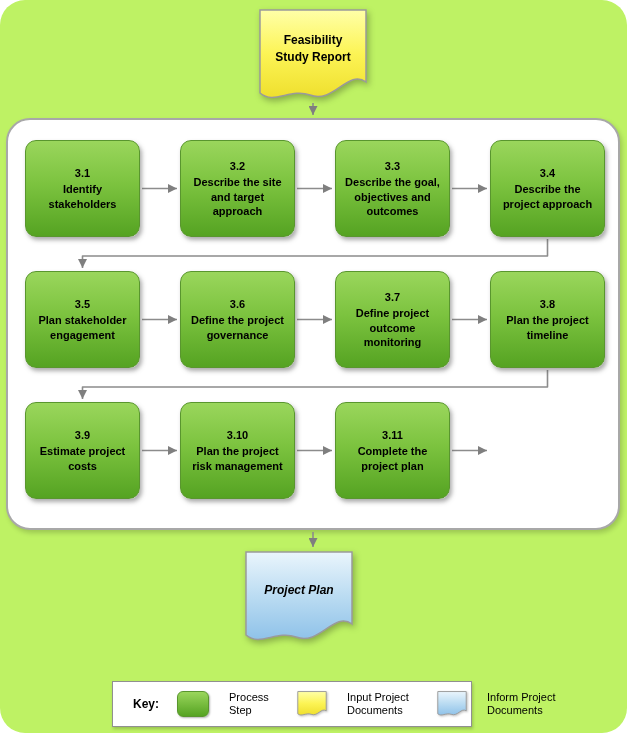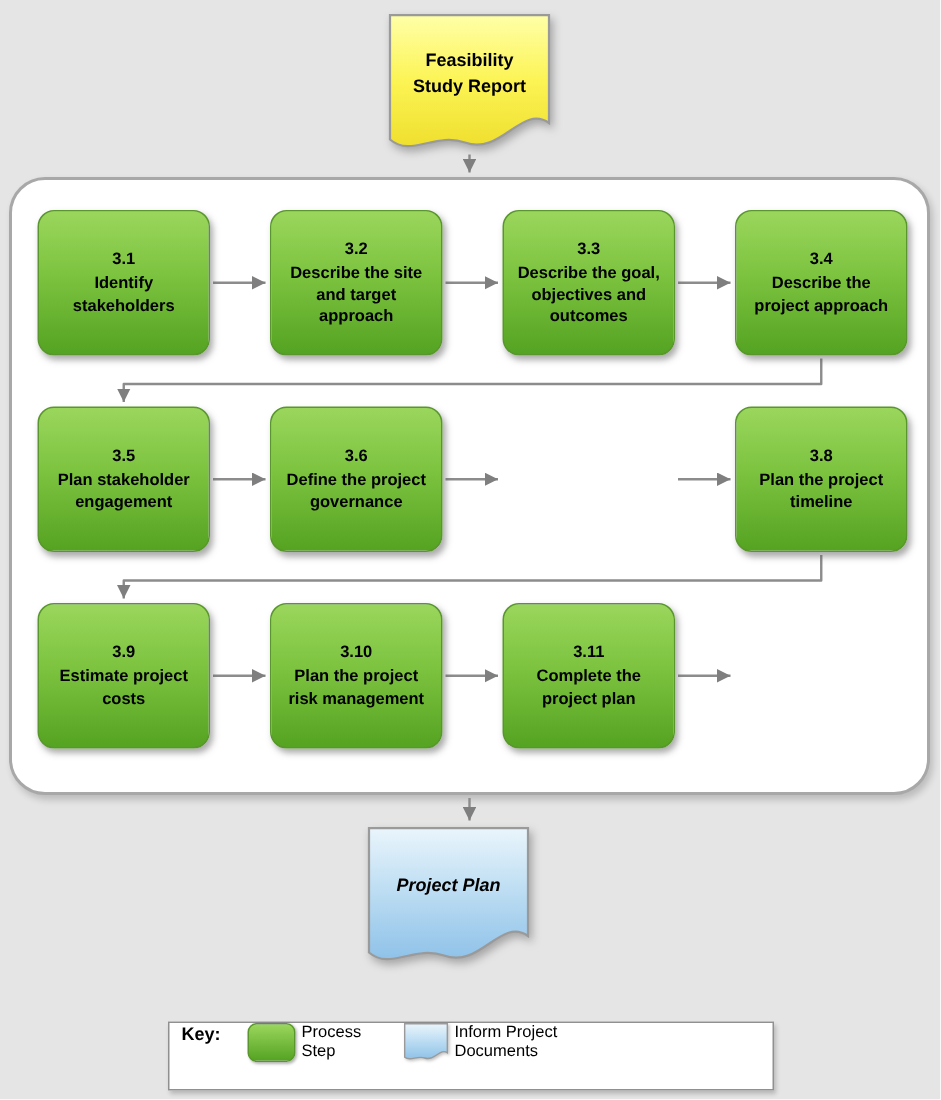--- a/index.html
+++ b/index.html
@@ -1,17 +1,17 @@
 <!DOCTYPE html>
 <html><head>
 <meta charset="utf-8">
 <style>
   html,body{margin:0;padding:0;background:#fff;}
   body{font-family:"Liberation Sans","DejaVu Sans",sans-serif;color:#000;}
-  .canvas{position:relative;width:627px;height:733px;background:#e5e5e5;overflow:hidden;}
+  .canvas{position:relative;width:627px;height:733px;background:#bef264;overflow:hidden;border-radius:25px;}
 
   .overlay{position:absolute;left:0;top:0;width:627px;height:733px;z-index:2;pointer-events:none;}
 
   .container{position:absolute;left:6px;top:118px;width:614px;height:412px;
     border:2px solid #a8a8a8;border-radius:24px;background:#fff;box-sizing:border-box;
     box-shadow:2px 3px 5px rgba(0,0,0,0.18);z-index:1;}
 
   .step{position:absolute;width:115px;height:97px;z-index:3;box-sizing:border-box;
     border:1px solid #59962e;border-radius:11px;
     background:linear-gradient(to bottom,#9ad65c 0%,#7cc33f 45%,#55a322 100%);
@@ -24,26 +24,26 @@
 
   .doc{position:absolute;width:110px;height:97px;z-index:3;
     filter:drop-shadow(2px 3px 3px rgba(0,0,0,0.28));}
   .doc svg{position:absolute;left:0;top:0;width:100%;height:100%;}
   .doc-label{position:absolute;left:0;right:0;top:0;bottom:16px;
     display:flex;align-items:center;justify-content:center;text-align:center;
     font-weight:bold;font-size:12px;line-height:1.35;padding:0 12px;}
   .doc-input{left:258px;top:8px;}
   .doc-output{left:244px;top:550px;font-style:italic;}
 
-  .key{position:absolute;left:112px;top:681px;width:404px;height:46px;z-index:3;
+  .key{position:absolute;left:112px;top:681px;width:360px;height:46px;z-index:3;
     border:1px solid #909090;background:#fff;box-sizing:border-box;
     box-shadow:1px 2px 3px rgba(0,0,0,0.2);
-    display:flex;align-items:flex-start;padding:0 8px;gap:18px;}
+    display:flex;align-items:center;padding:0 20px;gap:18px;}
   .key-title{font-weight:bold;font-size:12px;}
-  .key-item{display:flex;align-items:center;gap:4px;}
+  .key-item{display:flex;align-items:center;gap:20px;}
   .key-swatch{width:30px;height:24px;flex:0 0 auto;border:1px solid #59962e;border-radius:6px;
     background:linear-gradient(to bottom,#9ad65c,#55a322);box-shadow:1px 1px 2px rgba(0,0,0,0.3);}
   .key-doc{width:30px;height:26px;flex:0 0 auto;filter:drop-shadow(1px 1px 1px rgba(0,0,0,0.25));}
   .key-label{font-size:11px;line-height:1.15;}
   .kw1{width:50px}.kw2{width:72px}.kw3{width:78px}
 </style>
 </head>
 <body>
 
 <svg width="0" height="0" style="position:absolute" aria-hidden="true">
@@ -113,20 +113,24 @@
   </div>
 
   <div class="step r2 c1">
     <div class="step-num">3.5</div>
     <div class="step-label">Plan stakeholder engagement</div>
   </div>
   <div class="step r2 c2">
     <div class="step-num">3.6</div>
     <div class="step-label">Define the project governance</div>
   </div>
+  <div class="step r2 c3">
+    <div class="step-num">3.7</div>
+    <div class="step-label">Define project outcome monitoring</div>
+  </div>
   <div class="step r2 c4">
     <div class="step-num">3.8</div>
     <div class="step-label">Plan the project timeline</div>
   </div>
 
   <div class="step r3 c1">
     <div class="step-num">3.9</div>
     <div class="step-label">Estimate project costs</div>
   </div>
   <div class="step r3 c2">
@@ -146,20 +150,26 @@
   </div>
 
   <div class="key">
     <span class="key-title">Key:</span>
 
     <div class="key-item">
       <span class="key-swatch"></span>
       <span class="key-label kw1">Process Step</span>
     </div>
 
+    <div class="key-item">
+      <svg class="key-doc" viewBox="0 0 110 97">
+        <path d="M2,2 L108,2 L108,74 C 90,61 76,96 52,87 C 32,80 16,97 2,85 Z" fill="url(#gradYellow)" stroke="#9a9a9a" stroke-width="3.5"></path>
+      </svg>
+      <span class="key-label kw2">Input Project Documents</span>
+    </div>
 
     <div class="key-item">
       <svg class="key-doc" viewBox="0 0 110 97">
         <path d="M2,2 L108,2 L108,74 C 90,61 76,96 52,87 C 32,80 16,97 2,85 Z" fill="url(#gradBlue)" stroke="#9a9a9a" stroke-width="3.5"></path>
       </svg>
       <span class="key-label kw3">Inform Project Documents</span>
     </div>
   </div>
 
 </div>

